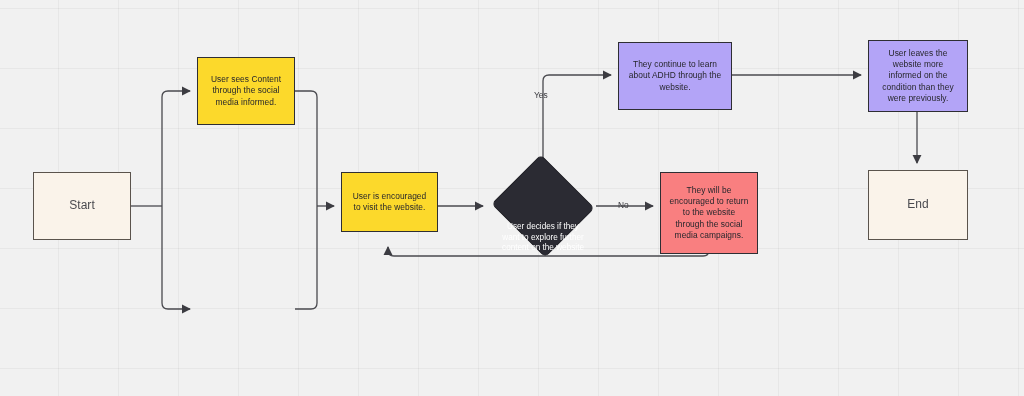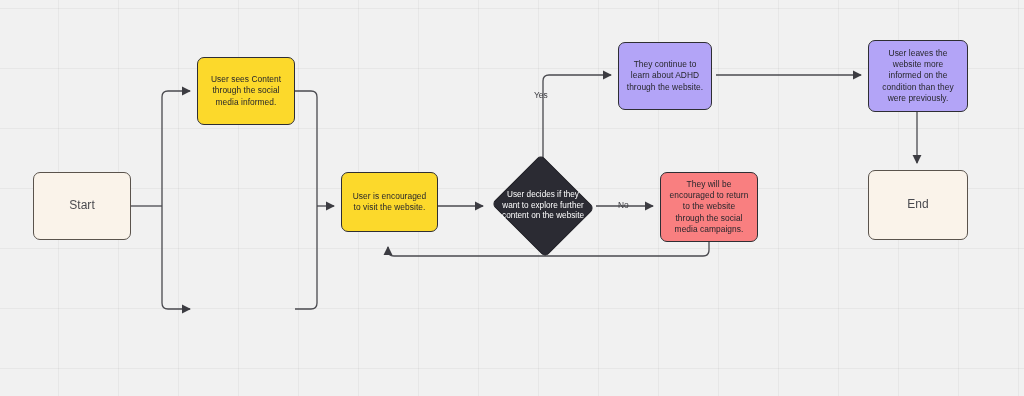--- a/index.html
+++ b/index.html
@@ -33,21 +33,21 @@
     height: 396px;
   }
   .node {
     position: absolute;
     box-sizing: border-box;
     display: flex;
     align-items: center;
     justify-content: center;
     text-align: center;
     border: 1.4px solid #49443f;
-    border-radius: 7px;
+    border-radius: 0;
     font-size: 8.4px;
     line-height: 1.32;
     color: #26262b;
     padding: 4px 7px;
     letter-spacing: 0.05px;
     box-shadow: 0 0 0 0 rgba(0,0,0,0);
   }
   .node .lbl {
     display: block;
     width: 100%;
@@ -68,21 +68,21 @@
     background: #b3a4f7;
     border-color: #2e2e33;
   }
   .process-red {
     background: #f97f80;
     border-color: #2e2e33;
   }
   .decision-wrap {
     position: absolute;
     display: flex;
-    align-items: center;
+    align-items: flex-end;
     justify-content: center;
   }
   .decision-shape {
     position: absolute;
     left: 50%;
     top: 50%;
     width: 74px;
     height: 68px;
     transform: translate(-50%, -50%) rotate(45deg);
     background: #2b2b33;
@@ -159,25 +159,25 @@
 
   <div class="node process-yellow" style="left:341px; top:172px; width:97px; height:60px;">
     <span class="lbl">User is encouraged to visit the website.</span>
   </div>
 
   <div class="decision-wrap" style="left:490px; top:158px; width:106px; height:96px;">
     <div class="decision-shape"></div>
     <div class="decision-text">User decides if they want to explore further content on the website</div>
   </div>
 
-  <div class="node process-purple" style="left:618px; top:42px; width:94px; height:68px;">
+  <div class="node process-purple" style="left:618px; top:42px; width:114px; height:68px;">
     <span class="lbl">They continue to learn about ADHD through the website.</span>
   </div>
 
-  <div class="node process-red" style="left:660px; top:172px; width:98px; height:70px;">
+  <div class="node process-red" style="left:660px; top:172px; width:98px; height:82px;">
     <span class="lbl">They will be encouraged to return to the website through the social media campaigns.</span>
   </div>
 
   <div class="node process-purple" style="left:868px; top:40px; width:100px; height:72px;">
     <span class="lbl">User leaves the website more informed on the condition than they were previously.</span>
   </div>
 
   <div class="node terminal" style="left:868px; top:170px; width:100px; height:70px;">
     <span class="lbl">End</span>
   </div>

